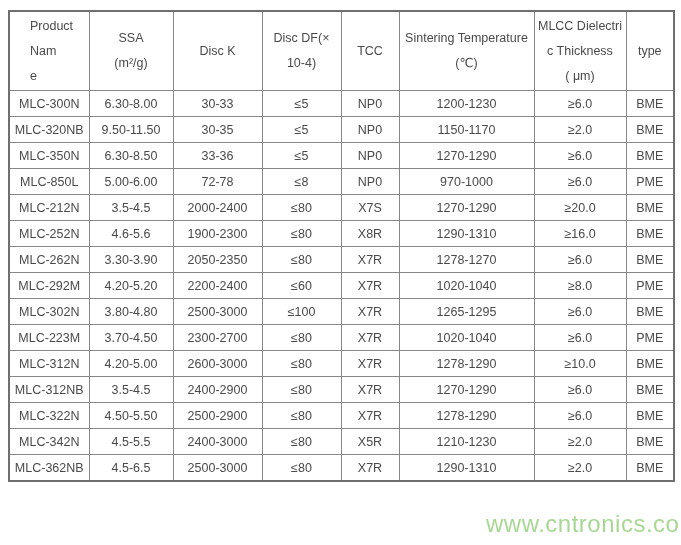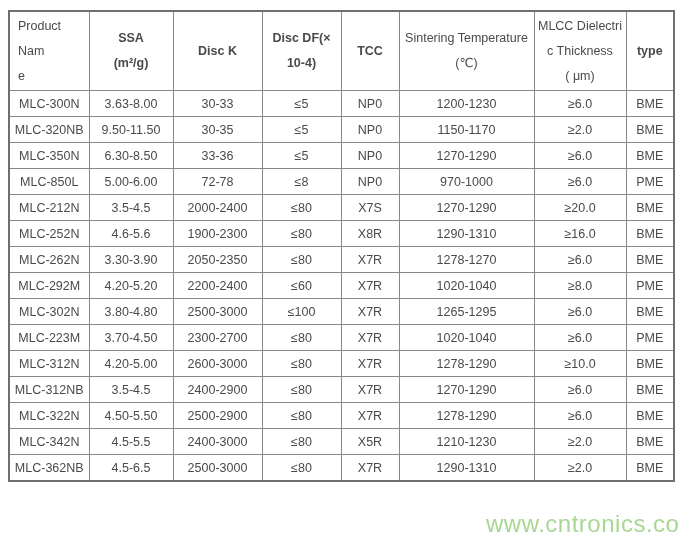--- a/index.html
+++ b/index.html
@@ -34,25 +34,25 @@
     padding: 0 2px;
     overflow: hidden;
   }
   table.spec-table th {
     font-weight: normal;
     white-space: pre-line;
     line-height: 25px;
     height: 78px;
   }
   table.spec-table th.bold {
-    font-weight: bold;
+    font-weight: normal;
   }
   table.spec-table th.left {
     text-align: left;
-    padding-left: 8px;
+    padding-left: 20px;
   }
   table.spec-table td {
     height: 25px;
     white-space: nowrap;
   }
   .watermark {
     position: absolute;
     top: 510px;
     left: 486px;
     font-size: 24px;
@@ -93,21 +93,21 @@
 (℃)</th>
           <th>MLCC Dielectri
 c Thickness
 ( μm)</th>
           <th class="bold">type</th>
         </tr>
     </thead>
     <tbody id="table-body">
         <tr>
           <td>MLC-300N</td>
-          <td>3.63-8.00</td>
+          <td>6.30-8.00</td>
           <td>30-33</td>
           <td>≤5</td>
           <td>NP0</td>
           <td>1200-1230</td>
           <td>≥6.0</td>
           <td>BME</td>
         </tr>
         <tr>
           <td>MLC-320NB</td>
           <td>9.50-11.50</td>

